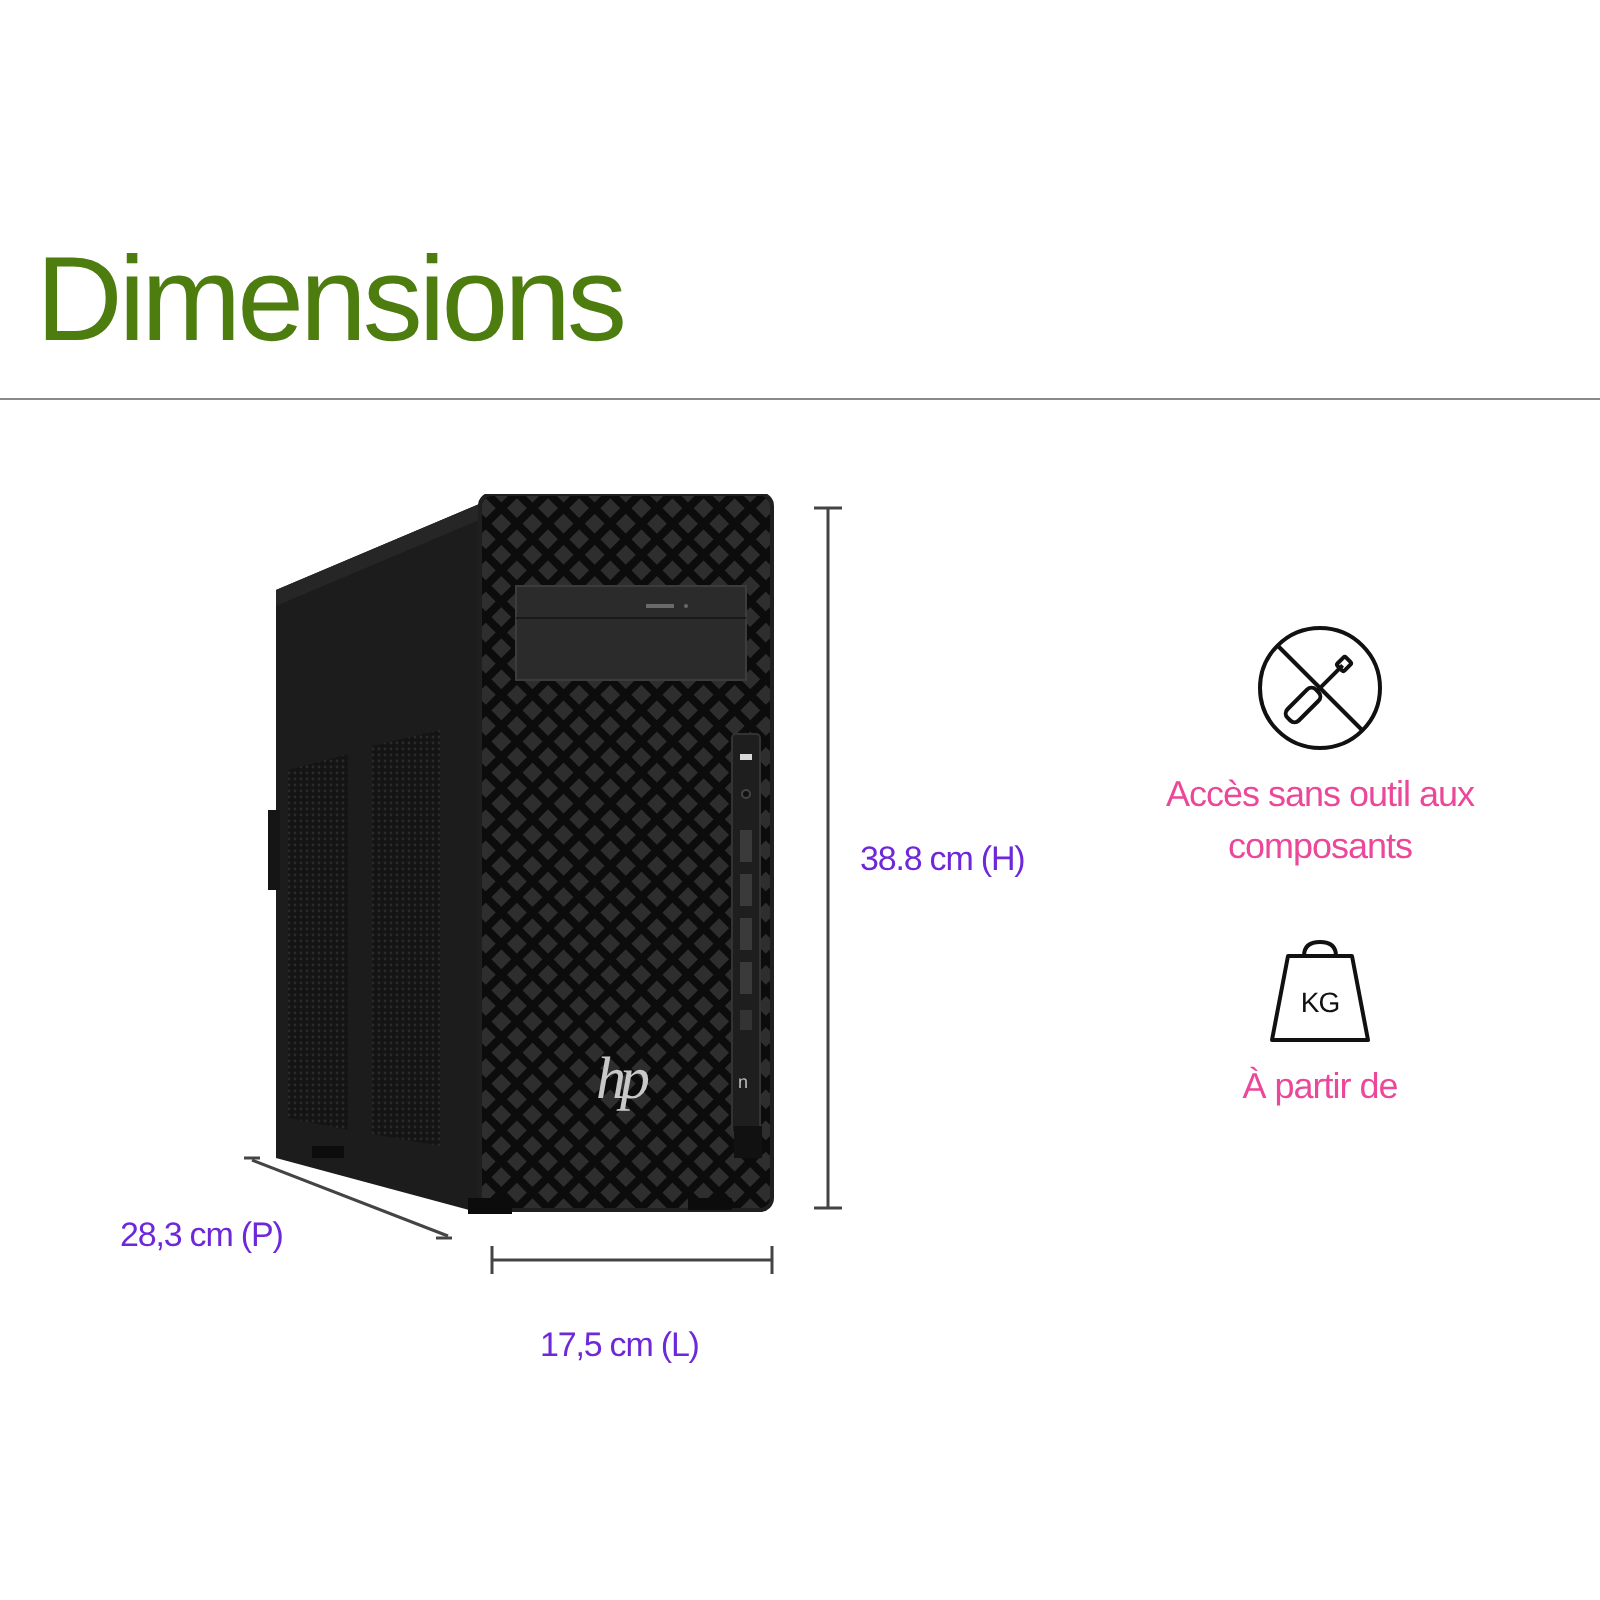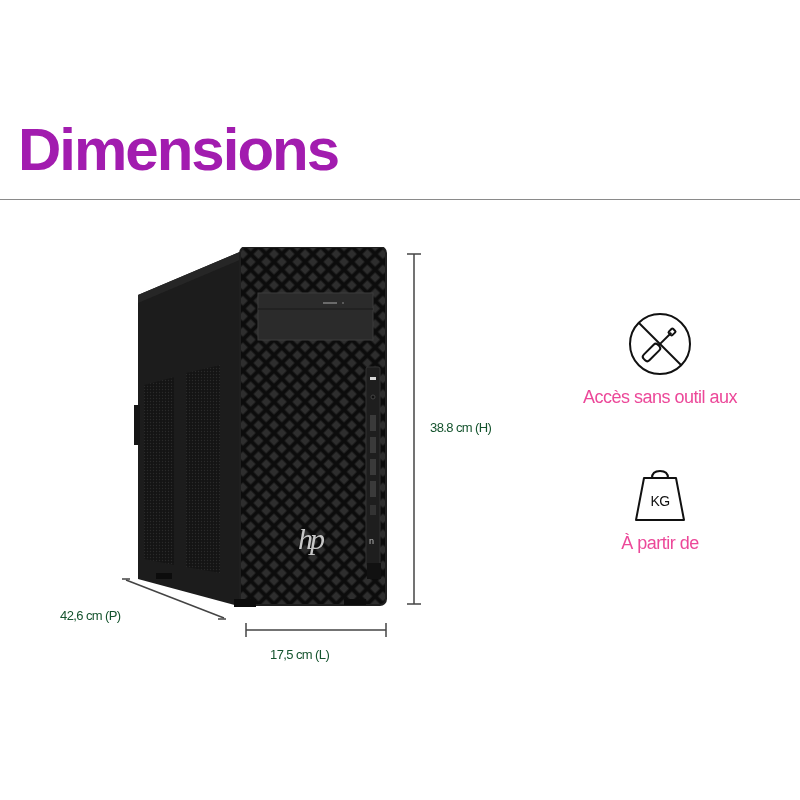--- a/index.html
+++ b/index.html
@@ -1,22 +1,22 @@
 <!DOCTYPE html>
 <html><head>
 <meta charset="utf-8">
 <style>
   html, body { margin:0; padding:0; }
   body { width:800px; height:800px; background:#ffffff; position:relative; overflow:hidden;
          font-family:"Liberation Sans", sans-serif; color:#111; }
   .title { position:absolute; left:18px; top:120px; font-size:60px; letter-spacing:-2px;
-           font-weight:700; line-height:1; color:#a21caf; }
+           font-weight:400; line-height:1; color:#4d7c0f; }
   .divider { position:absolute; left:0; top:199px; width:800px; height:1px; background:#8a8a8a; }
   .tower { position:absolute; left:134px; top:247px; width:254px; height:364px; }
-  .dim-label { position:absolute; font-size:13px; letter-spacing:-0.6px; color:#14532d; white-space:nowrap; }
+  .dim-label { position:absolute; font-size:17px; letter-spacing:-0.6px; color:#6d28d9; white-space:nowrap; }
   .feature { position:absolute; text-align:center; width:220px; font-size:18px; letter-spacing:-0.5px; line-height:26px; color:#ec4899; }
   .ficon { display:block; margin:0 auto; }
 </style>
 </head>
 <body>
 
 <div class="title">Dimensions</div>
 <div class="divider"></div>
 
 <svg class="tower" viewBox="0 0 254 364" width="254" height="364">
@@ -69,40 +69,41 @@
   <line x1="3" y1="2" x2="17" y2="2" stroke="#444" stroke-width="1.5"></line>
   <line x1="3" y1="352" x2="17" y2="352" stroke="#444" stroke-width="1.5"></line>
 </svg>
 <div class="dim-label" style="left:430px;top:420px;">38.8 cm (H)</div>
 
 <svg style="position:absolute;left:244px;top:620px;" width="144" height="20">
   <line x1="2" y1="10" x2="142" y2="10" stroke="#444" stroke-width="1.5"></line>
   <line x1="2" y1="3" x2="2" y2="17" stroke="#444" stroke-width="1.5"></line>
   <line x1="142" y1="3" x2="142" y2="17" stroke="#444" stroke-width="1.5"></line>
 </svg>
-<div class="dim-label" style="left:270px;top:647px;">17,5 cm (L)</div>
+<div class="dim-label" style="left:270px;top:663px;">17,5 cm (L)</div>
 
 <svg style="position:absolute;left:120px;top:574px;" width="110" height="50">
   <line x1="6" y1="6" x2="104" y2="44" stroke="#444" stroke-width="1.5"></line>
   <line x1="2" y1="5" x2="10" y2="5" stroke="#444" stroke-width="1.5"></line>
   <line x1="98" y1="45" x2="106" y2="45" stroke="#444" stroke-width="1.5"></line>
 </svg>
-<div class="dim-label" style="left:60px;top:608px;">42,6 cm (P)</div>
+<div class="dim-label" style="left:60px;top:608px;">28,3 cm (P)</div>
 
 <div class="feature" style="left:550px;top:310px;">
   <svg class="ficon" width="68" height="68" viewBox="0 0 68 68">
     <circle cx="34" cy="34" r="30" fill="none" stroke="#111" stroke-width="2"></circle>
     <line x1="13" y1="13" x2="55" y2="55" stroke="#111" stroke-width="2"></line>
     <g transform="rotate(-45 34 34)" fill="none" stroke="#111" stroke-width="2">
       <rect x="12" y="30" width="20" height="8" rx="3"></rect>
       <line x1="32" y1="34" x2="50" y2="34"></line>
       <rect x="48" y="31.5" width="6" height="5" rx="1"></rect>
     </g>
   </svg>
   <div style="margin-top:6px;">Accès sans outil aux</div>
+  <div>composants</div>
 </div>
 
 <div class="feature" style="left:550px;top:466px;">
   <svg class="ficon" width="56" height="60" viewBox="0 0 56 60">
     <path d="M20 12 Q20 5 28 5 Q36 5 36 12" fill="none" stroke="#111" stroke-width="2"></path>
     <path d="M12 12 L44 12 L52 54 L4 54 Z" fill="none" stroke="#111" stroke-width="2" stroke-linejoin="round"></path>
     <text x="28" y="40" text-anchor="middle" font-size="14" fill="#111" font-family="Liberation Sans, sans-serif">KG</text>
   </svg>
   <div style="margin-top:4px;">À partir de</div>
 </div>

